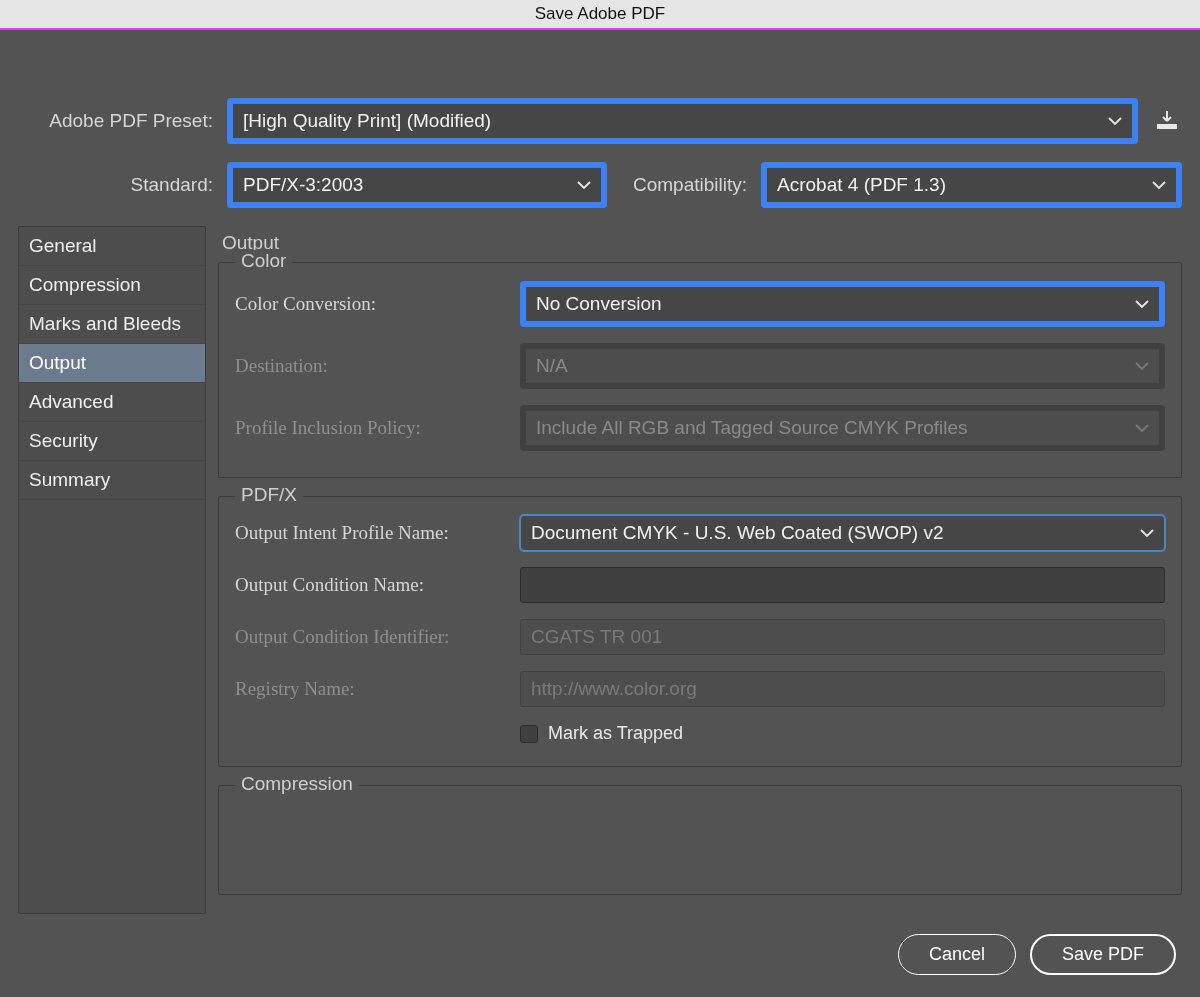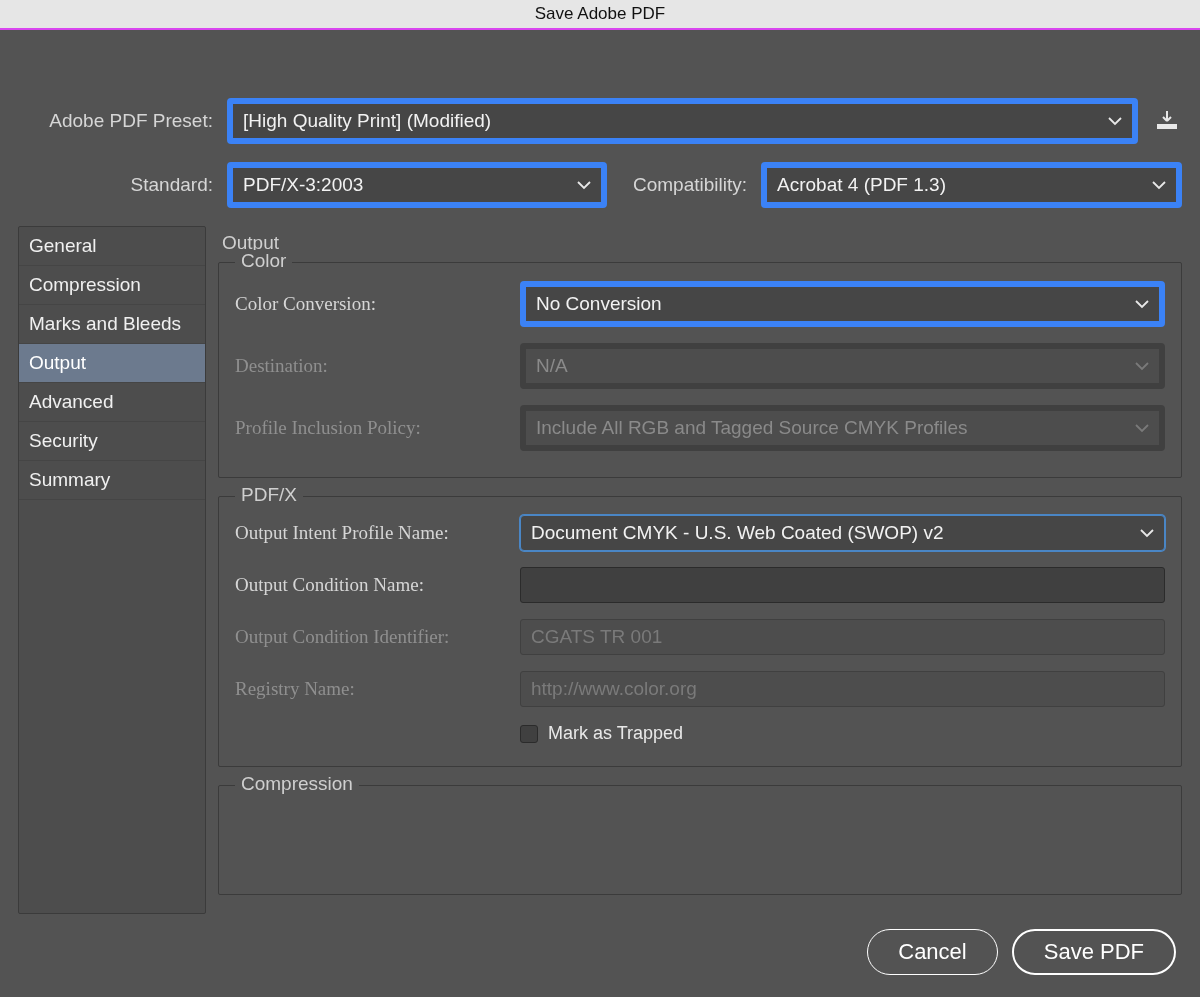--- a/index.html
+++ b/index.html
@@ -191,21 +191,21 @@
     bottom: 22px; right: 24px;
     display: flex;
     gap: 14px;
   }
   .pill-btn {
     border: 1.5px solid #ffffff;
     color: #ffffff;
     background: transparent;
     border-radius: 999px;
     padding: 8px 30px;
-    font-size: 22px;
+    font-size: 18px;
     cursor: pointer;
   }
   .pill-btn.primary { border-width: 2px; font-weight: 500; }
 </style>
 </head>
 <body>
 
 <div class="titlebar">
   <span>Save Adobe PDF</span>
 </div>

